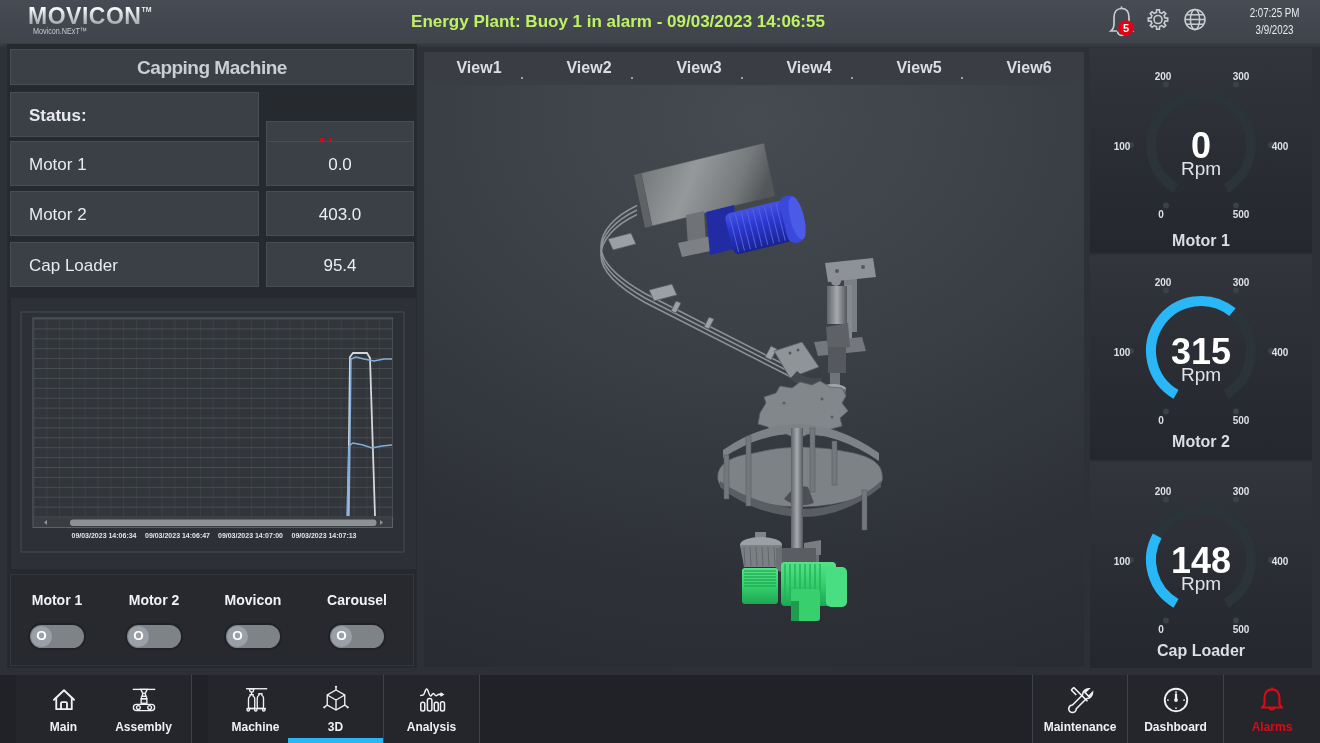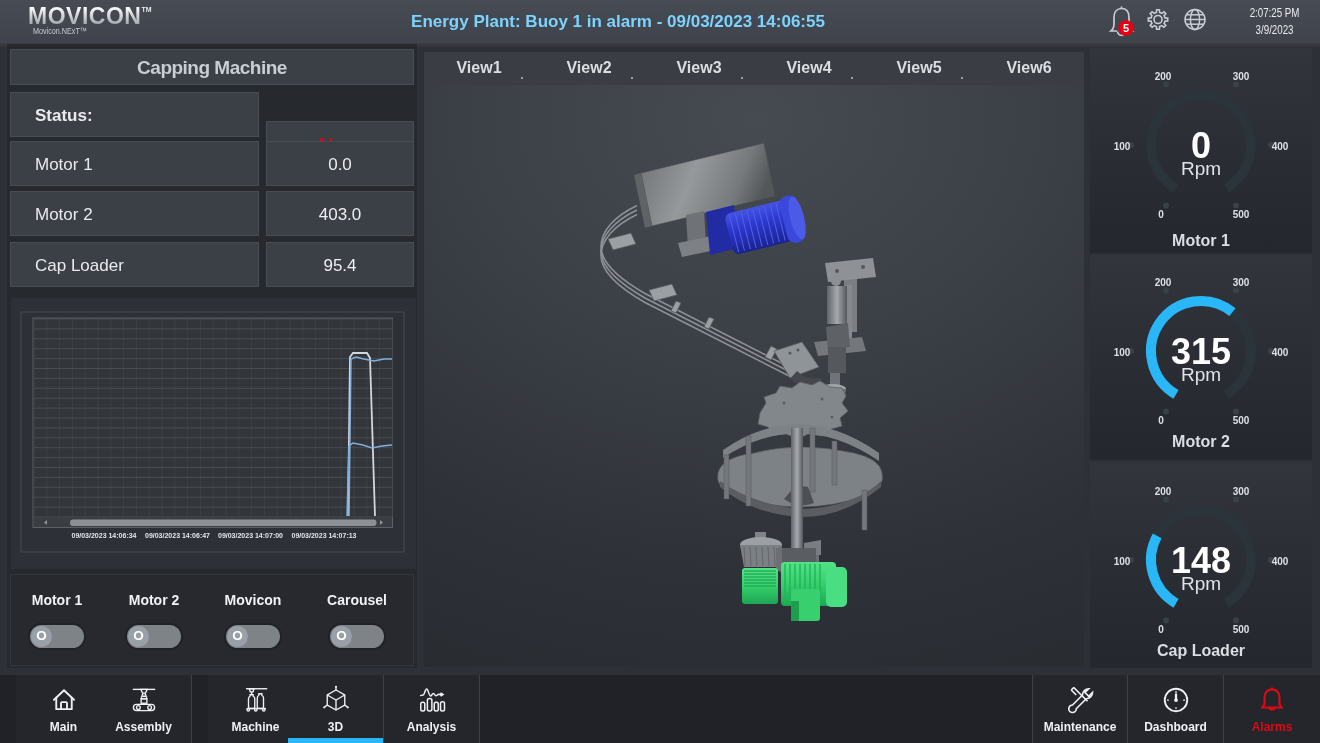--- a/index.html
+++ b/index.html
@@ -10,30 +10,30 @@
 
   
   #topbar { left:0; top:0; width:1320px; height:43px;
     background:linear-gradient(#474b54,#3f434c); }
   #logo { left:28px; top:3px; font-weight:bold; font-size:23px; letter-spacing:0.5px;
     background:linear-gradient(#ffffff 15%, #9aa0a8 85%);
     -webkit-background-clip:text; background-clip:text; color:transparent; }
   #logo .tm { font-size:7px; vertical-align:12px; letter-spacing:0; }
   #subtlogo { left:33px; top:26px; font-size:9px; color:#c6cad0; transform:scaleX(0.8); transform-origin:left; }
   #alarmline { left:0; top:12px; width:1236px; text-align:center; font-size:17px;
-    font-weight:bold; color:#7dd3fc; }
+    font-weight:bold; color:#bef264; }
   #clock { right:21px; top:5px; text-align:center; color:#e9ebee; font-size:13px; line-height:16.5px; transform:scaleX(0.75); transform-origin:right; }
 
   
   #leftcol { left:7px; top:44px; width:410px; height:624px; background:#26292e; }
   .lbox { position:absolute; background:#3b3f46; border:1px solid #484c53; }
   .lbox.hdr { left:3px; top:5px; width:404px; height:36px; text-align:center;
     font-size:19px; font-weight:bold; letter-spacing:-0.5px; color:#c9ced5; line-height:35px; }
   .lrow-l { left:3px; width:249px; height:45px; font-size:17px; color:#e8eaee;
-    line-height:45px; padding-left:24px; }
+    line-height:45px; padding-left:18px; }
   .lrow-v { left:259px; width:148px; height:45px; text-align:center; font-size:17px;
     color:#eceef1; line-height:45px; }
 
   
   #chartpanel { left:4px; top:254px; width:405px; height:271px; background:#2d3036; }
 
   
   #togglepanel { left:3px; top:530px; width:404px; height:92px; background:#27292e;
     border:1px solid #33363b; }
   .tglgrp { position:absolute; top:0; width:100px; text-align:center; }

